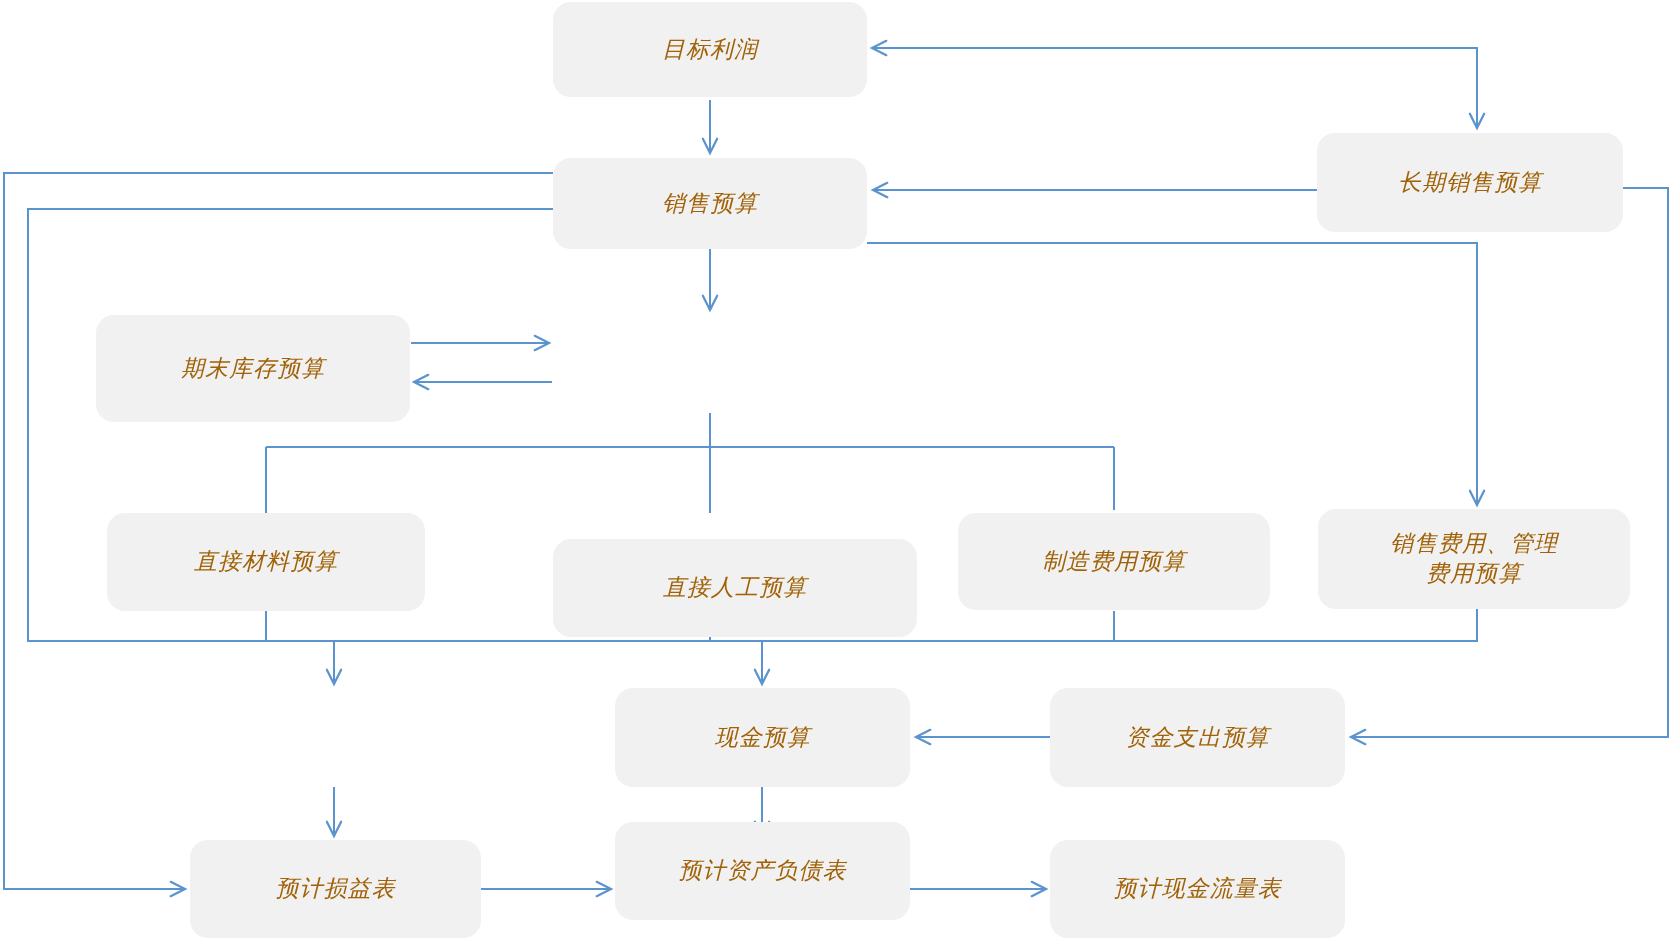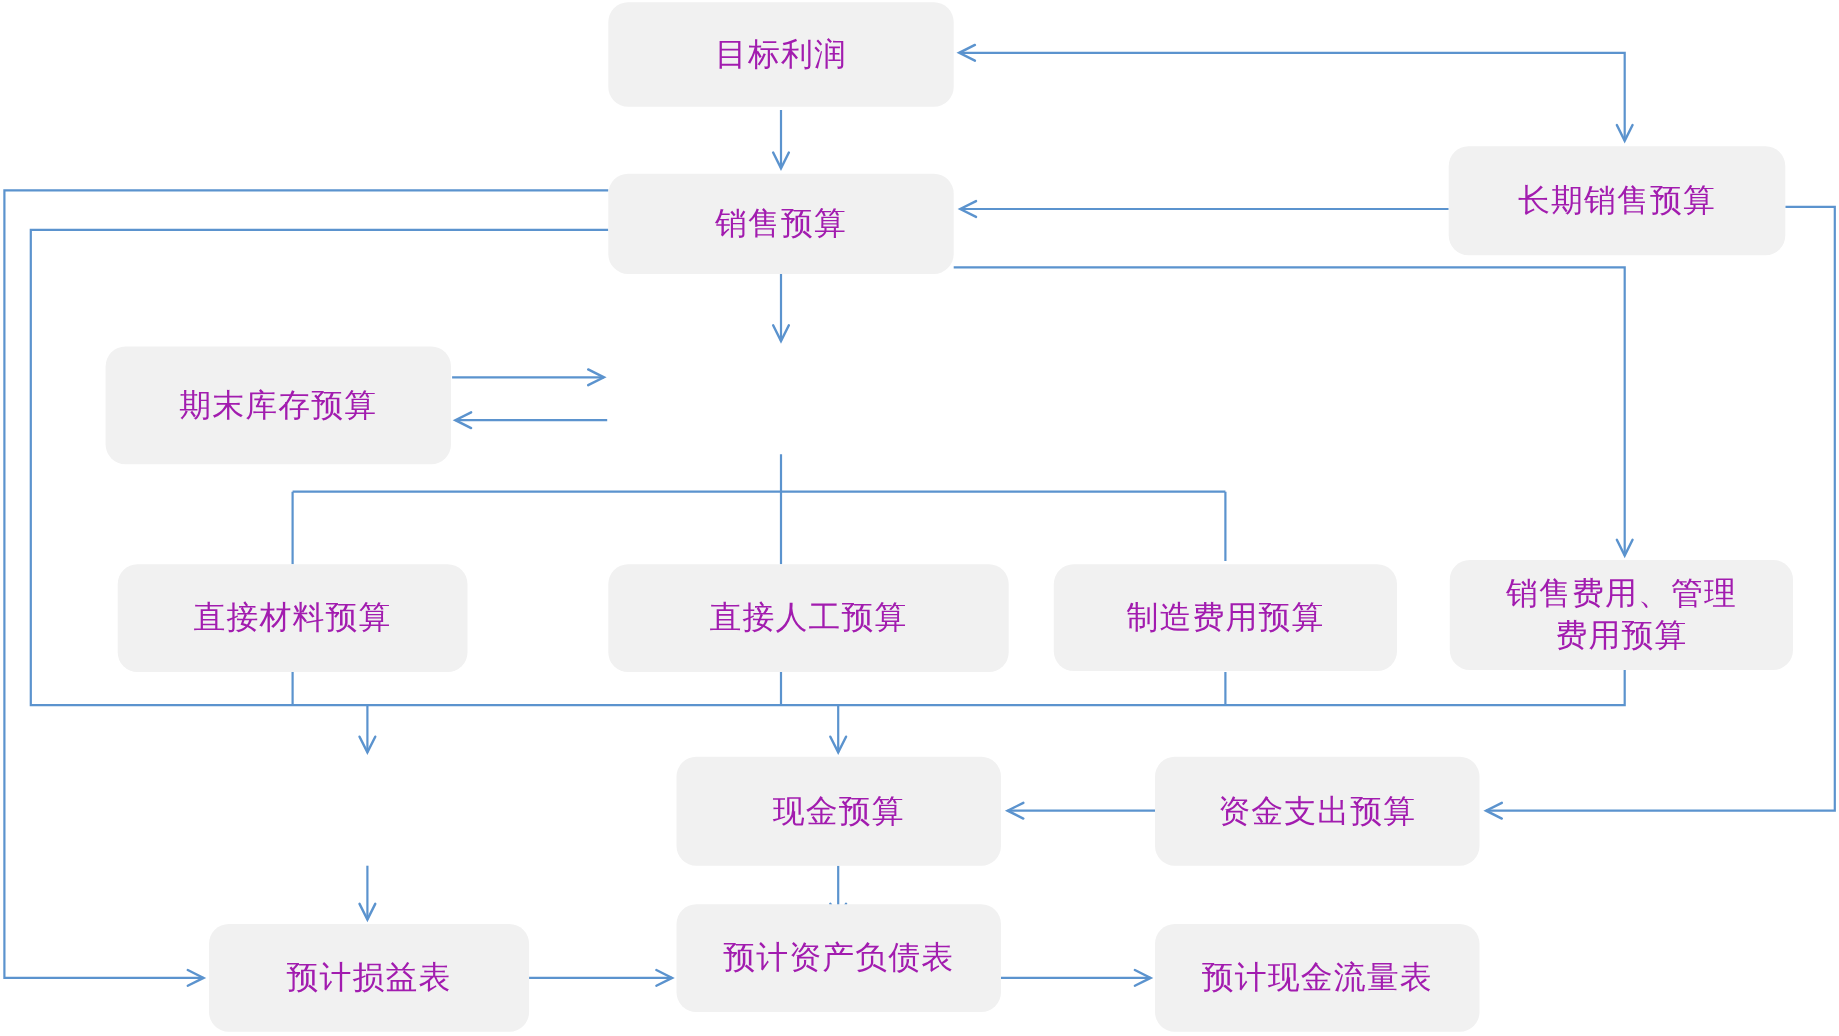--- a/index.html
+++ b/index.html
@@ -33,25 +33,26 @@
     position: absolute;
     background: #F1F1F1;
     border-radius: 18px;
     display: flex;
     align-items: center;
     justify-content: center;
     text-align: center;
     box-sizing: border-box;
   }
   .node-label {
-    font-size: 29px;
-    color: #a21caf;
+    font-size: 23px;
+    color: #a16207;
     white-space: pre-line;
     line-height: 1.3;
     letter-spacing: 1px;
+    font-style: italic;
   }
 </style>
 </head>
 <body>
 
 <div class="canvas">
 
   <svg class="edge-layer" viewBox="0 0 1672 942" xmlns="http://www.w3.org/2000/svg">
     <defs>
       <marker id="ah" viewBox="0 0 20 20" refX="17" refY="10" markerWidth="22" markerHeight="22" markerUnits="userSpaceOnUse" orient="auto-start-reverse">
@@ -146,21 +147,21 @@
 
   <div class="node" style="left:96px;top:315px;width:314px;height:107px">
     <span class="node-label">期末库存预算</span>
   </div>
 
 
   <div class="node" style="left:107px;top:513px;width:318px;height:98px">
     <span class="node-label">直接材料预算</span>
   </div>
 
-  <div class="node" style="left:553px;top:513px;width:364px;height:98px">
+  <div class="node" style="left:553px;top:539px;width:364px;height:98px">
     <span class="node-label">直接人工预算</span>
   </div>
 
   <div class="node" style="left:958px;top:513px;width:312px;height:97px">
     <span class="node-label">制造费用预算</span>
   </div>
 
   <div class="node" style="left:1318px;top:509px;width:312px;height:100px">
     <span class="node-label">销售费用、管理
 费用预算</span>

